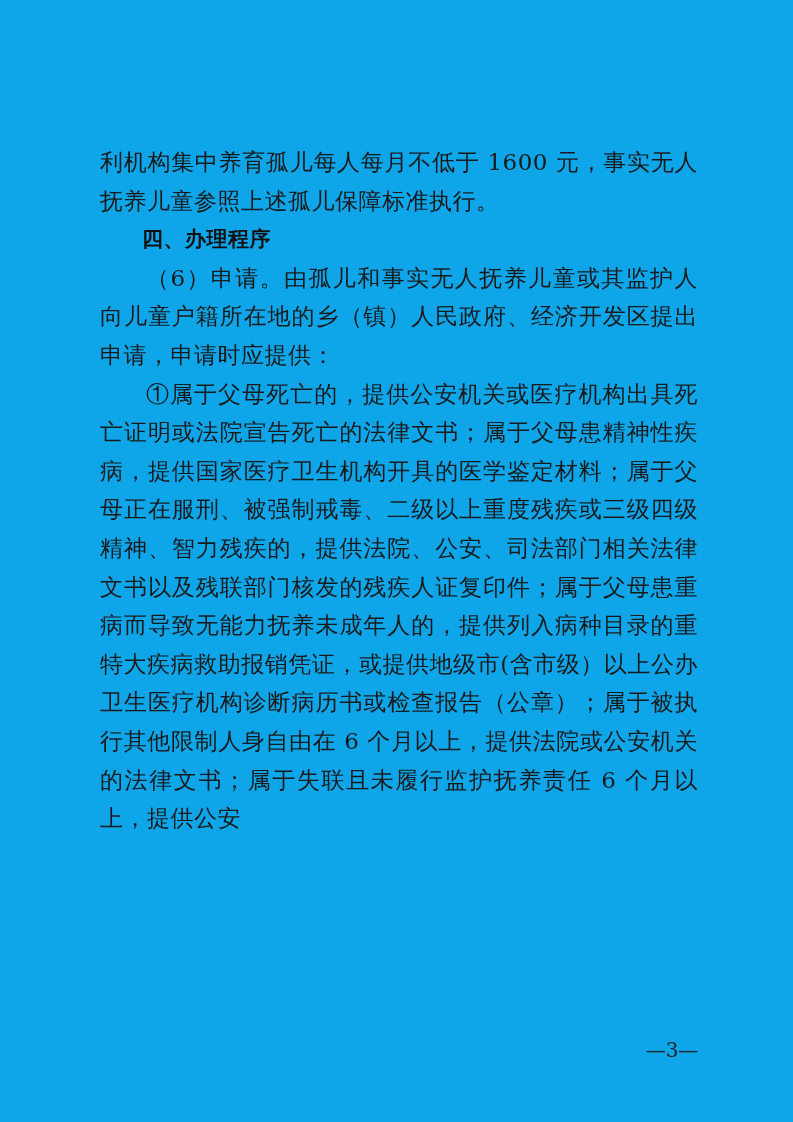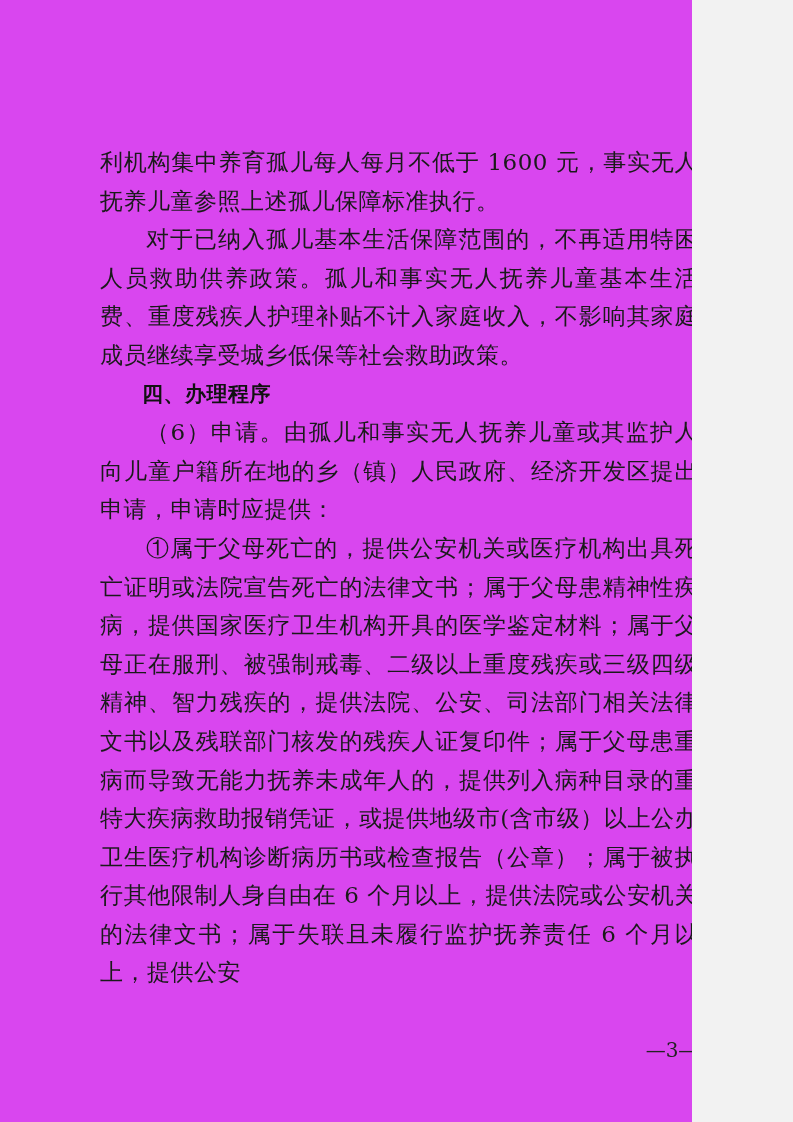--- a/index.html
+++ b/index.html
@@ -7,23 +7,23 @@
     padding: 0;
   }
   body {
     width: 793px;
     height: 1122px;
     background: #f2f2f2;
     font-family: "DejaVu Serif", "Liberation Serif", serif;
   }
   .page {
     position: relative;
-    width: 692px;
+    width: 793px;
     height: 1122px;
-    background: #d946ef;
+    background: #0ea5e9;
     color: #1a1a1a;
     overflow: hidden;
   }
   .content {
     position: absolute;
     left: 100px;
     top: 143px;
     width: 598px;
     font-size: 23px;
     line-height: 38.6px;
@@ -57,19 +57,18 @@
     letter-spacing: 0px;
     white-space: nowrap;
   }
 </style>
 </head>
 <body>
 
 <div class="page">
   <div class="content">
     <p class="body-text">利机构集中养育孤儿每人每月不低于 1600 元，事实无人抚养儿童参照上述孤儿保障标准执行。</p>
-    <p class="body-text indent">对于已纳入孤儿基本生活保障范围的，不再适用特困人员救助供养政策。孤儿和事实无人抚养儿童基本生活费、重度残疾人护理补贴不计入家庭收入，不影响其家庭成员继续享受城乡低保等社会救助政策。</p>
     <h2 class="heading">四、办理程序</h2>
     <p class="body-text indent">（6）申请。由孤儿和事实无人抚养儿童或其监护人向儿童户籍所在地的乡（镇）人民政府、经济开发区提出申请，申请时应提供：</p>
     <p class="body-text indent">①属于父母死亡的，提供公安机关或医疗机构出具死亡证明或法院宣告死亡的法律文书；属于父母患精神性疾病，提供国家医疗卫生机构开具的医学鉴定材料；属于父母正在服刑、被强制戒毒、二级以上重度残疾或三级四级精神、智力残疾的，提供法院、公安、司法部门相关法律文书以及残联部门核发的残疾人证复印件；属于父母患重病而导致无能力抚养未成年人的，提供列入病种目录的重特大疾病救助报销凭证，或提供地级市(含市级）以上公办卫生医疗机构诊断病历书或检查报告（公章）；属于被执行其他限制人身自由在 6 个月以上，提供法院或公安机关的法律文书；属于失联且未履行监护抚养责任 6 个月以上，提供公安</p>
   </div>
   <div class="page-number">—3—</div>
 </div>
 
 </body></html>

